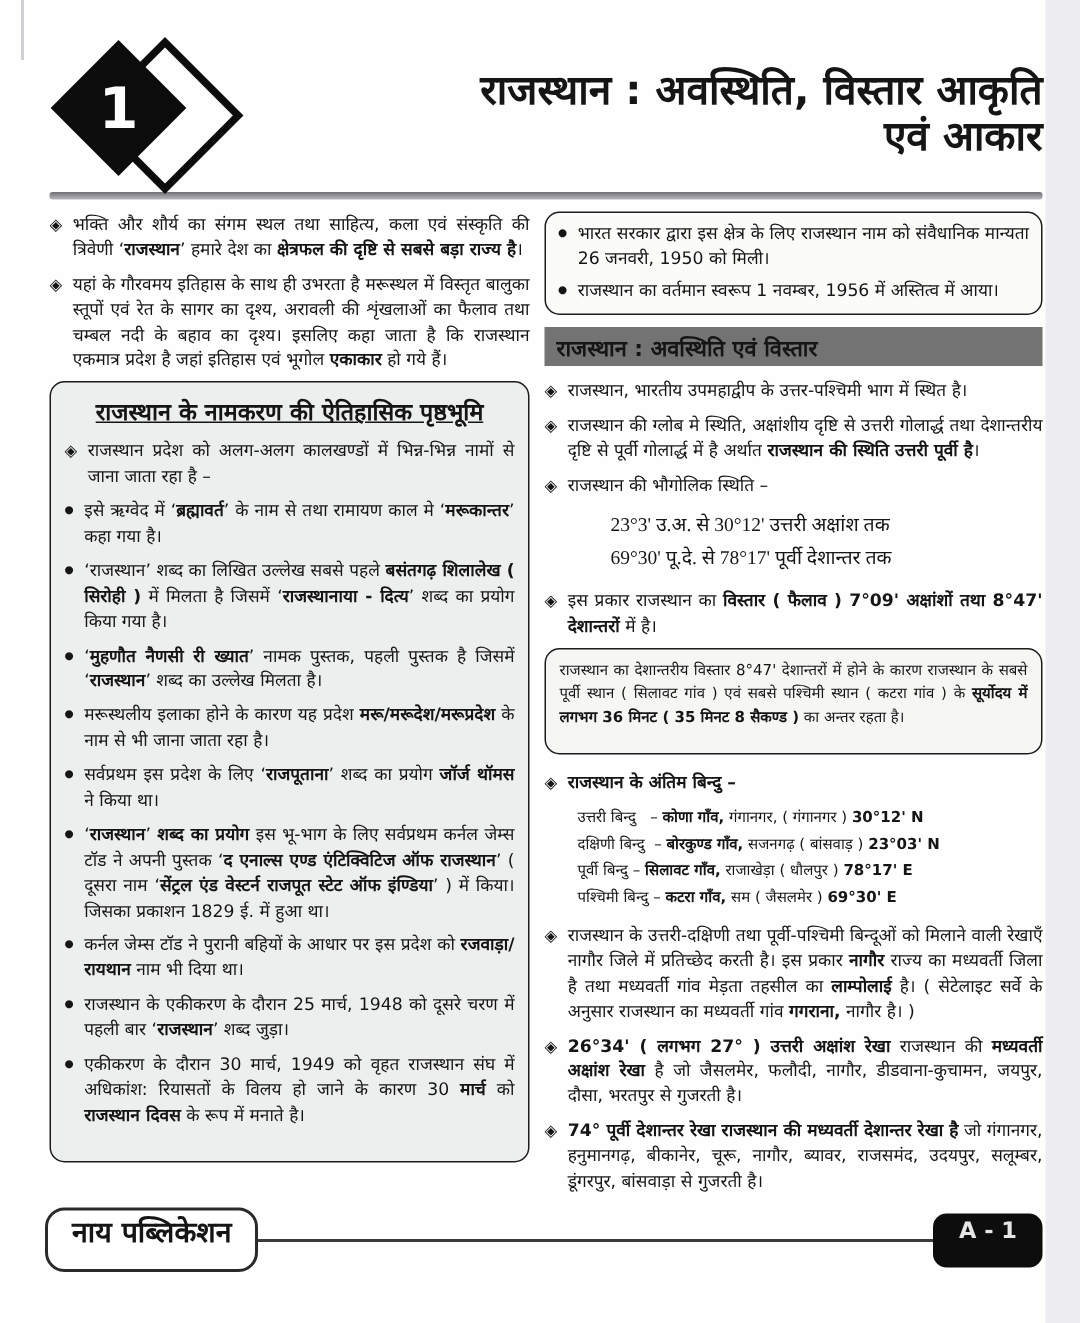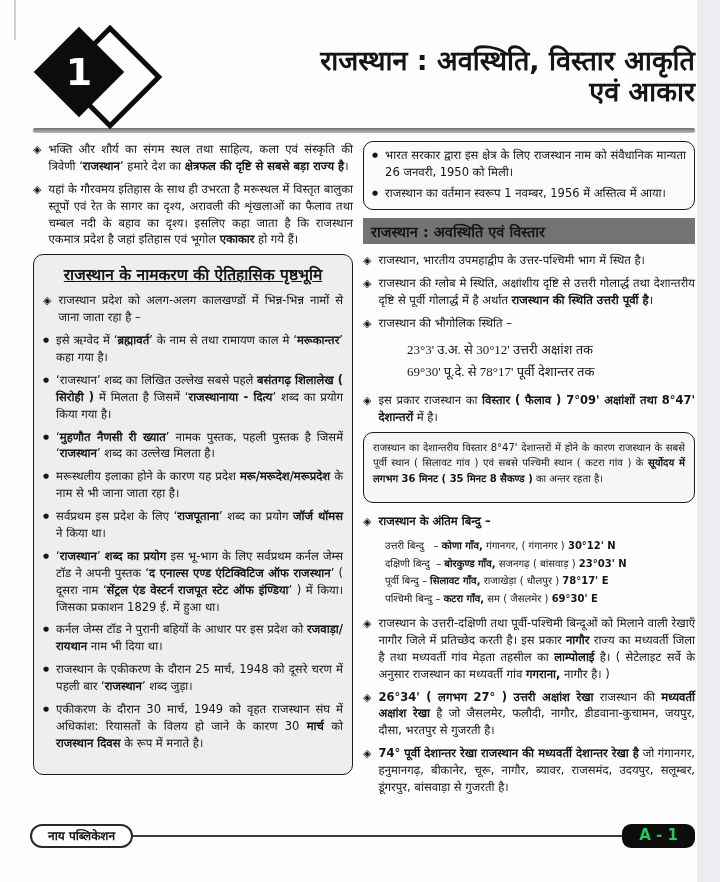--- a/index.html
+++ b/index.html
@@ -42,23 +42,23 @@
 
   .geo-lines{font-family:"Liberation Serif","DejaVu Serif",serif;font-size:13px;margin:4px 0 8px 44px;line-height:1.75;}
 
   .info-box{background:#f6f7f5;margin:4px 0 10px 0;font-size:10px;line-height:1.55;text-align:justify;}
 
   .endpoint-rows{margin:2px 0 8px 22px;font-size:10px;line-height:1.75;}
   .endpoint-rows div{white-space:normal;}
 
   
   .footer{position:absolute;left:30px;right:25px;bottom:34px;display:flex;align-items:center;}
-  .publisher-pill{border:2px solid #2a2a2a;border-radius:13px;padding:1px 16px 2px 16px;font-weight:bold;font-size:12px;background:#fff;z-index:2;}
+  .publisher-pill{border:2px solid #2a2a2a;border-radius:13px;padding:1px 16px 12px 16px;font-weight:bold;font-size:19px;background:#fff;z-index:2;}
   .footer-line{flex:1;height:2px;background:#3a3a3a;margin-left:-4px;}
-  .page-badge{background:#0d0d0d;color:#22c55e;font-weight:bold;font-size:15px;border-radius:9px;padding:2px 17px 4px 17px;margin-left:-2px;z-index:2;
+  .page-badge{background:#0d0d0d;color:#e5e5e5;font-weight:bold;font-size:15px;border-radius:9px;padding:2px 17px 16px 17px;margin-left:-2px;z-index:2;
               font-family:"DejaVu Sans",sans-serif;}
   b{font-weight:bold;}
 </style>
 </head>
 <body>
 
 <div class="page">
   <div class="scan-strip"></div>
   <div class="scan-edge-left"></div>
 

